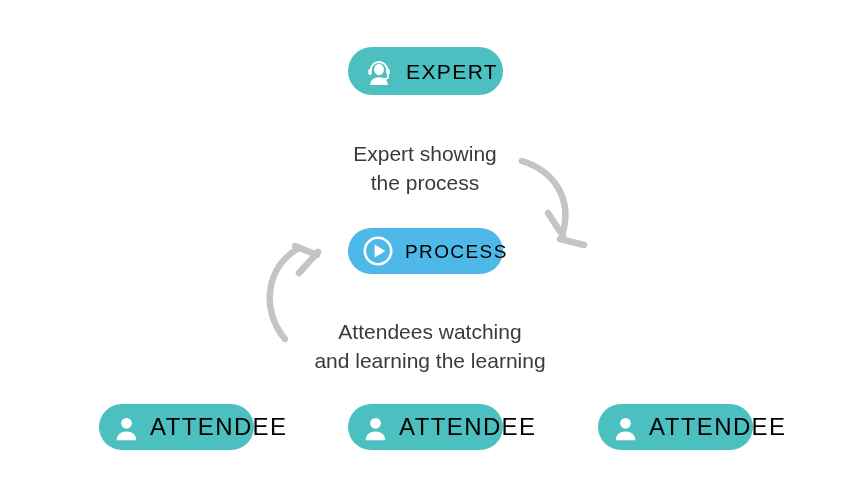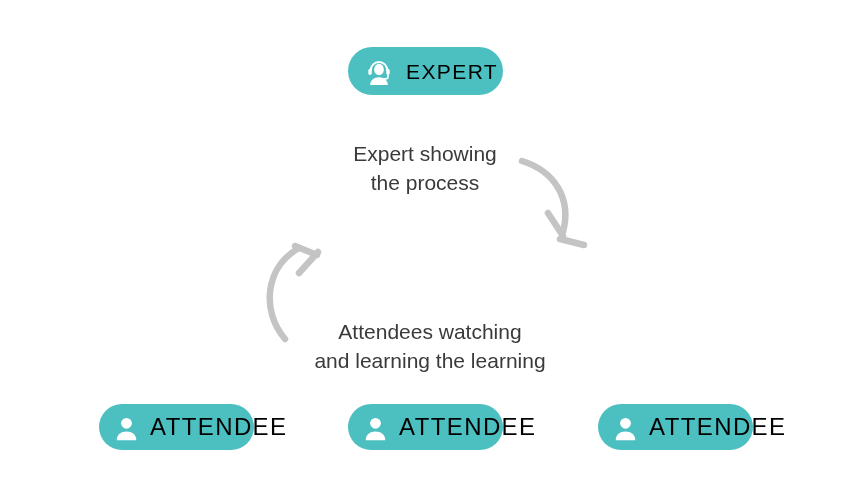--- a/index.html
+++ b/index.html
@@ -141,20 +141,29 @@
 
   <div class="caption caption-top">Expert showing
 the process</div>
 
   <svg class="arrow-svg arrow-right" width="100" height="140" viewBox="0 0 100 140">
     <path d="M22 21 C54 31 72 58 63 92" fill="none" stroke="#c4c4c4" stroke-width="6.5" stroke-linecap="round"></path>
     <path d="M63 96 L48 73" fill="none" stroke="#c4c4c4" stroke-width="6.5" stroke-linecap="round"></path>
     <path d="M60 99 L84 105" fill="none" stroke="#c4c4c4" stroke-width="6.5" stroke-linecap="round"></path>
   </svg>
 
+  <div class="pill pill-process">
+    <span class="pill-icon">
+      <svg viewBox="0 0 32 32" width="32" height="32" aria-hidden="true">
+        <circle cx="16" cy="16" r="13.2" fill="none" stroke="#ffffff" stroke-width="2.6"></circle>
+        <path d="M12.6 9.4 L23.4 16 L12.6 22.6 Z" fill="#ffffff"></path>
+      </svg>
+    </span>
+    <span class="pill-label">PROCESS</span>
+  </div>
 
   <svg class="arrow-svg arrow-left" width="100" height="140" viewBox="0 0 100 140">
     <path d="M30 124 C6 96 10 52 44 33" fill="none" stroke="#c4c4c4" stroke-width="6.5" stroke-linecap="round"></path>
     <path d="M40 31 L62 40" fill="none" stroke="#c4c4c4" stroke-width="6.5" stroke-linecap="round"></path>
     <path d="M63 37 L44 58" fill="none" stroke="#c4c4c4" stroke-width="6.5" stroke-linecap="round"></path>
   </svg>
 
   <div class="caption caption-bottom">Attendees watching
 and learning the learning</div>
 

